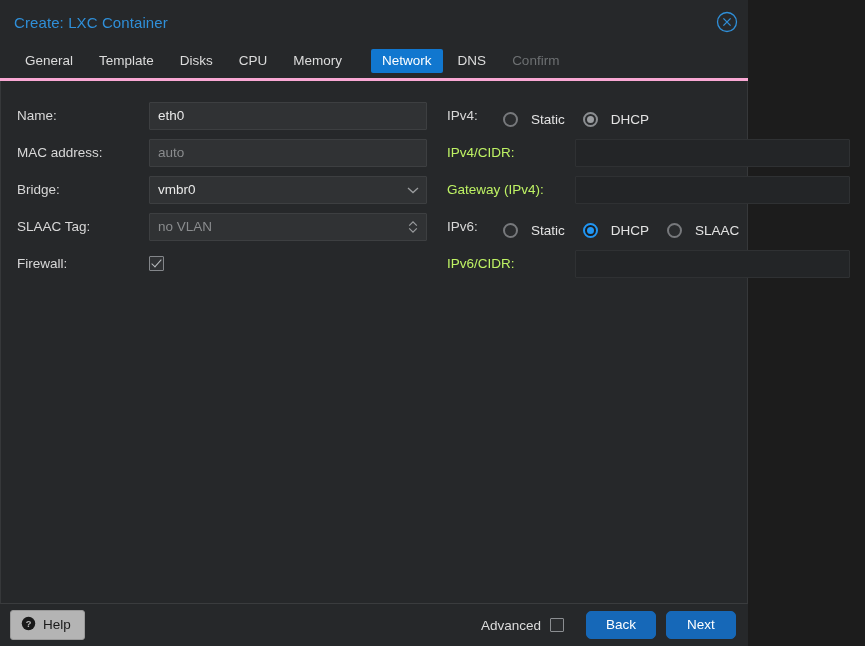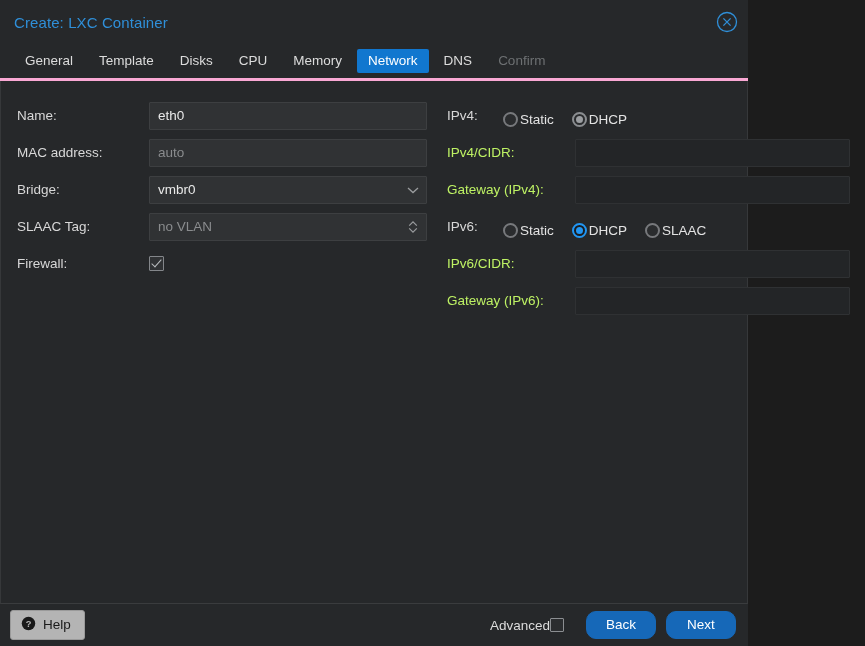--- a/index.html
+++ b/index.html
@@ -64,20 +64,21 @@
     color: #dcdcdc;
     padding: 5px 11px 6px;
     border-radius: 2px;
     line-height: 1;
     cursor: pointer;
     white-space: nowrap;
   }
   .tab.active {
     background: #1177cf;
     color: #ffffff;
+    margin-left: 14px;
   }
   .tab.disabled {
     color: #6d7072;
     cursor: default;
   }
 
   
   .content {
     flex: 1 1 auto;
     margin: 0 0 0 0;
@@ -168,21 +169,21 @@
 
   
   .radio-row {
     display: flex;
     align-items: center;
     height: 37px;
   }
   .radio-opt {
     display: flex;
     align-items: center;
-    gap: 2px;
+    gap: 13px;
     margin-right: 18px;
     cursor: pointer;
     margin-top: 8px;
   }
   .radio {
     width: 15px;
     height: 15px;
     box-sizing: border-box;
     border-radius: 50%;
     border: 2px solid #77797c;
@@ -239,38 +240,39 @@
     border-radius: 3px;
     padding: 5px 13px 5px 10px;
     font-size: 13.5px;
     cursor: pointer;
     line-height: 1;
   }
   .spacer { flex: 1 1 auto; }
   .adv-wrap {
     display: flex;
     align-items: center;
+    gap: 9px;
     margin-right: 12px;
     font-size: 13.5px;
     color: #dcdcdc;
   }
   .adv-box {
     width: 14px;
     height: 14px;
     box-sizing: border-box;
     border: 1px solid #8b8e91;
     background: #2b2d2f;
     border-radius: 1px;
     cursor: pointer;
   }
   .btn {
     background: #1668b8;
     color: #ffffff;
     border: 1px solid #1668b8;
-    border-radius: 10px;
+    border-radius: 5px;
     font-size: 13.5px;
     padding: 6px 0;
     width: 68px;
     text-align: center;
     cursor: pointer;
     margin-left: 10px;
     line-height: 1;
   }
 </style>
 </head>
@@ -393,26 +395,20 @@
         </label>
       </div>
 
       <div class="frow">
         <div class="flabel lw-right dim">IPv6/CIDR:</div>
         <div class="field w-right disabled">
           <span></span>
         </div>
       </div>
 
-      <div class="frow">
-        <div class="flabel lw-right dim">Gateway (IPv6):</div>
-        <div class="field w-right disabled">
-          <span></span>
-        </div>
-      </div>
 
     </div>
   </div>
 
   <div class="footer">
     <div class="help-btn">
       <span>
         <svg width="15" height="15" viewBox="0 0 16 16" aria-hidden="true">
           <circle cx="8" cy="8" r="7.2" fill="#1a1a1a"></circle>
           <text x="8" y="11.6" text-anchor="middle" font-size="10" font-family="Liberation Sans, sans-serif" font-weight="bold" fill="#b4b4b4">?</text>

